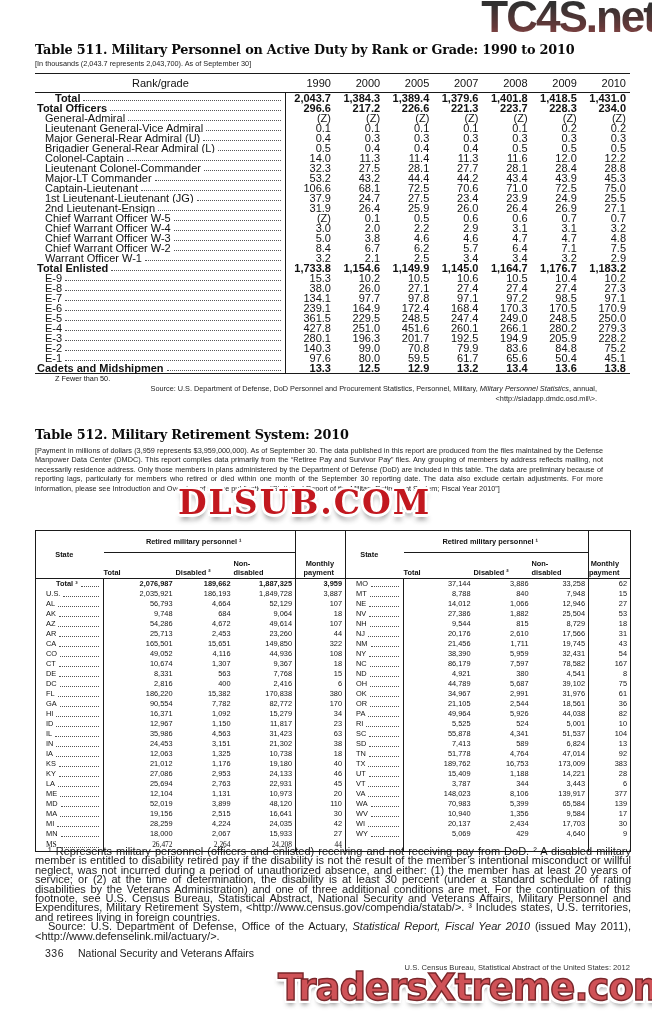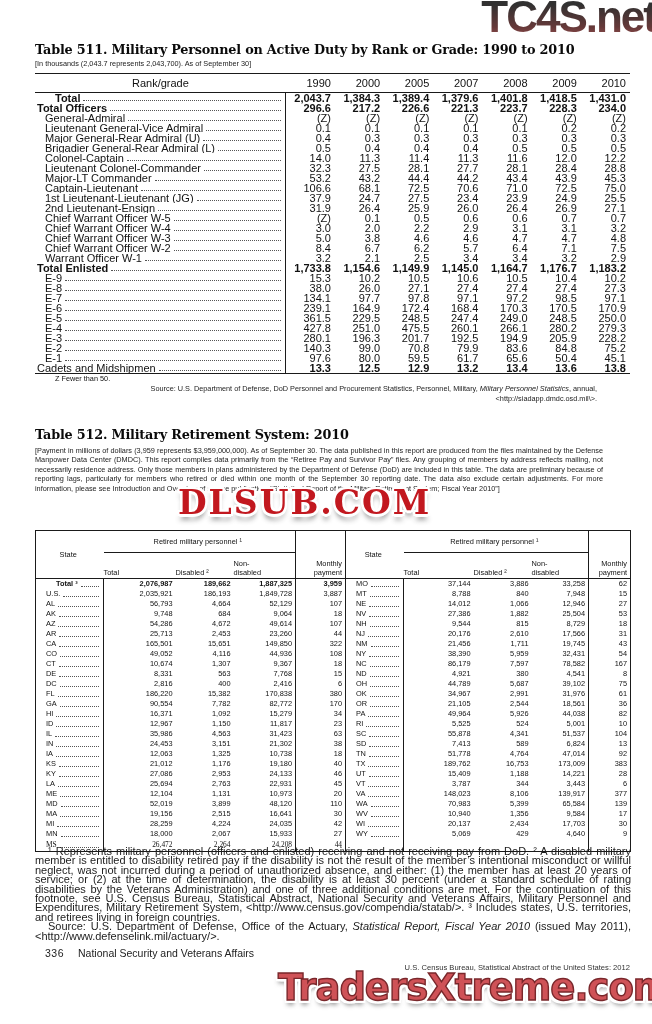--- a/index.html
+++ b/index.html
@@ -28,21 +28,21 @@
   .dots{flex:1;border-bottom:1px dotted #555;margin:0 4px 2px 3px;height:0;align-self:flex-end;}
   .ind0{padding-left:2px;}.ind1{padding-left:10px;}.ind2{padding-left:20px;}
 
   .znote{position:absolute;left:55px;top:374px;margin:0;font-size:7.3px;}
   .srcpar{position:absolute;left:35px;margin:0;font-size:7.3px;line-height:9.5px;
           width:562px;text-indent:14px;text-align:right;color:#1c1c1c;}
 
   
   .t512{position:absolute;left:35px;top:530px;width:595px;border-collapse:collapse;table-layout:fixed;
         font-size:7.4px;border:1px solid #1a1a1a;border-top-width:1.1px;border-bottom-width:1.3px;}
-  .t512 thead th{font-weight:400;vertical-align:bottom;padding:0 3px 1px 0;}
+  .t512 thead th{font-weight:700;vertical-align:bottom;padding:0 11px 1px 0;}
   .t512 thead tr.r1 th{height:20px;}
   .t512 thead tr.r2 th{height:24px;border-bottom:1.1px solid #1a1a1a;}
   .t512 th.group{text-align:center;border-bottom:1px solid #1a1a1a;vertical-align:middle;}
   .t512 th.hstate{text-align:center;vertical-align:middle;border-bottom:1.1px solid #1a1a1a;}
   .t512 th.hmon{text-align:right;vertical-align:bottom;border-bottom:1.1px solid #1a1a1a;line-height:9px;}
   .t512 th.hsub{text-align:left;line-height:9px;margin-top:40px;}
   .t512 td{height:9.8px;line-height:9.8px;padding:0;white-space:nowrap;}
   .t512 td.stub{border-right:1px solid #1a1a1a;overflow:hidden;}
   .t512 td.num{text-align:right;padding-right:3px;}
   .t512 .bl{border-left:1px solid #1a1a1a;}
@@ -452,21 +452,21 @@
         </tr>
         <tr>
           <td class="stub">
             <div class="lab ind1">
               <span>E-4</span>
               <span class="dots"></span>
             </div>
           </td>
           <td class="num">427.8</td>
           <td class="num">251.0</td>
-          <td class="num">475.5</td>
+          <td class="num">451.6</td>
           <td class="num">260.1</td>
           <td class="num">266.1</td>
           <td class="num">280.2</td>
           <td class="num">279.3</td>
         </tr>
         <tr>
           <td class="stub">
             <div class="lab ind1">
               <span>E-3</span>
               <span class="dots"></span>
@@ -505,21 +505,21 @@
           <td class="num">97.6</td>
           <td class="num">80.0</td>
           <td class="num">59.5</td>
           <td class="num">61.7</td>
           <td class="num">65.6</td>
           <td class="num">50.4</td>
           <td class="num">45.1</td>
         </tr>
         <tr class="b">
           <td class="stub">
-            <div class="lab ind0 b" style="font-weight: 400;">
+            <div class="lab ind0 b" style="font-weight: 700;">
               <span>Cadets and Midshipmen</span>
               <span class="dots"></span>
             </div>
           </td>
           <td class="num">13.3</td>
           <td class="num">12.5</td>
           <td class="num">12.9</td>
           <td class="num">13.2</td>
           <td class="num">13.4</td>
           <td class="num">13.6</td>

